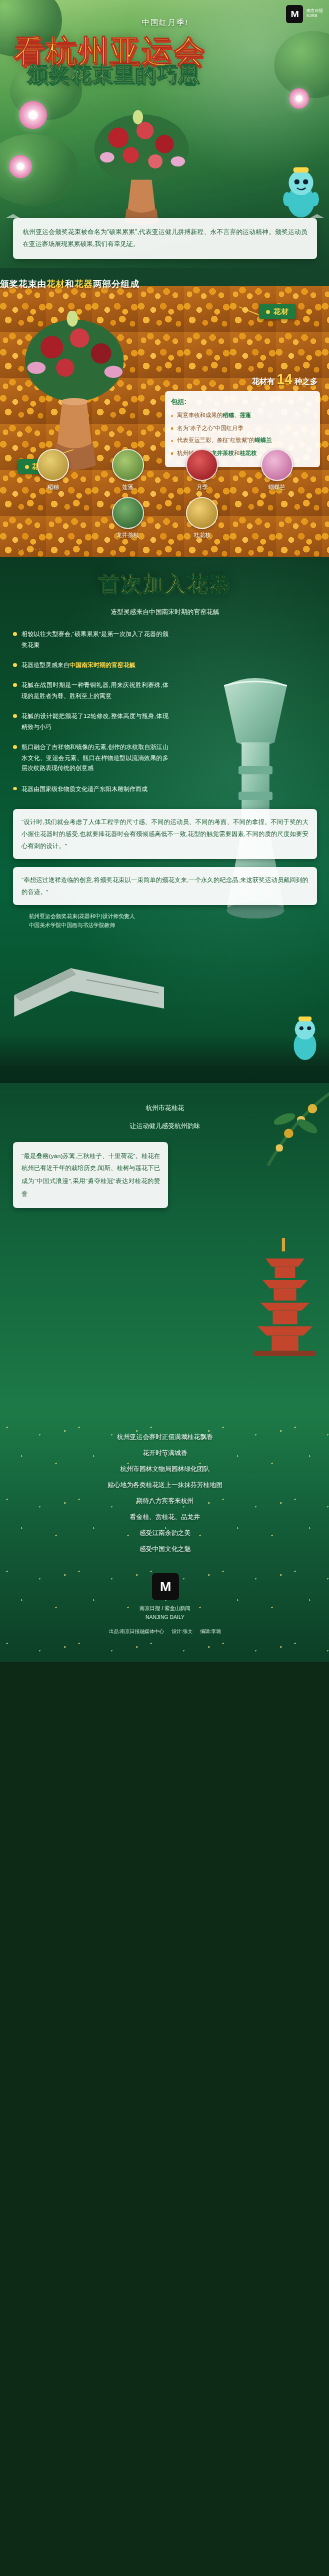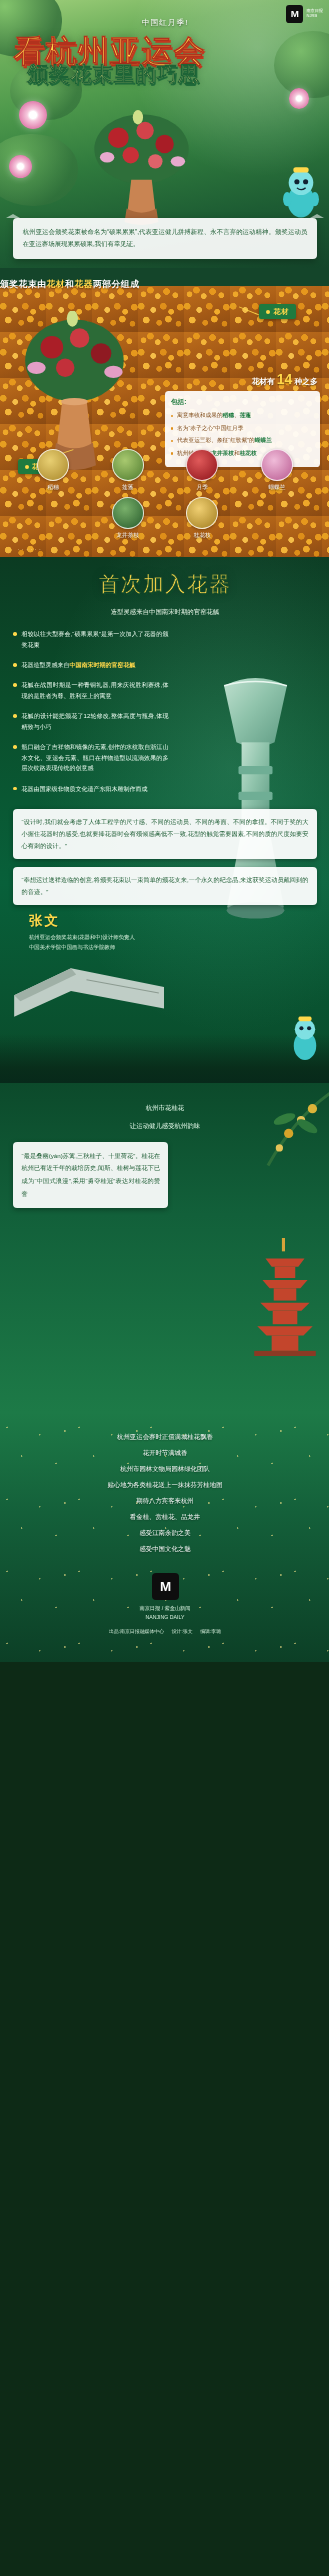--- a/index.html
+++ b/index.html
@@ -184,21 +184,21 @@
     padding: 13.4px 0 15.5px;
     min-height: 526px;
     overflow: hidden;
   }
   .sec-vase .bgglow{
     position:absolute; inset:0;
     background: radial-gradient(ellipse at 70% 40%, rgba(120,220,180,.20), rgba(0,0,0,0) 60%);
   }
   .vase-title {
     position: relative; z-index: 5; text-align: center;
-    font-size: 20.6px; font-weight: normal; color: #ffd84a;
+    font-size: 20.6px; font-weight: bold; color: #ffd84a;
     letter-spacing: 1.5px;
     text-shadow: 1.5px 1.5px 0 #0e4a2a, 0 0 9.3px rgba(0,0,0,.4);
     -webkit-text-stroke: 0.5px #0d4527;
   }
   .vase-sub {
     position: relative; z-index: 5; text-align: center;
     margin-top: 7.2px; font-size: 6.4px; color: #eaf7e9; line-height: 1.9;
     padding: 0 20.6px;
   }
   .vase-list {
@@ -462,21 +462,20 @@
 
     <svg class="vase-scroll" viewBox="0 0 300 120">
       <path d="M10 70 L120 18 L300 54 L300 96 L120 62 L10 112 Z" fill="#cfd8d2" opacity=".92"></path>
       <path d="M10 70 L120 18 L130 30 L22 82 Z" fill="#9fb0a6"></path>
       <path d="M150 40 L290 66" stroke="#8b9a90" stroke-width="2"></path>
     </svg>
 
     <div class="quote-wrap">
       <div class="quote">“设计时,我们就会考虑了人体工程学的尺寸感、不同的运动员、不同的考面、不同的拿捏。不同于奖的大小握住花器时的感受,也就要捧花器时会有颈倾感高低不一致,花型的触觉需要因素,不同的质的尺度如要安心有刺的设计。”</div>
       <div class="quote">“奉想运过送祥造临的创意,将颁奖花束以一束简单的颁花支来,一个永久的纪念品,来这获奖运动员戴回到的的音迹。”</div>
-      <div class="sign-name">张文</div>
       <div class="sign-role" style="white-space:pre-line">杭州亚运会颁奖花束(花器和中)设计师负责人
 中国美术学院中国画与书法学院教师</div>
     </div>
 
     <svg class="mascot2" width="34" height="47" viewBox="0 0 66 92">
       <ellipse cx="33" cy="60" rx="22" ry="28" fill="#3fc6c9"></ellipse>
       <circle cx="33" cy="28" r="20" fill="#7fe0e2"></circle>
       <circle cx="26" cy="26" r="4" fill="#123"></circle>
         <circle cx="41" cy="26" r="4" fill="#123"></circle>
       <rect x="20" y="3" width="26" height="9" rx="4" fill="#ffd84a"></rect>

